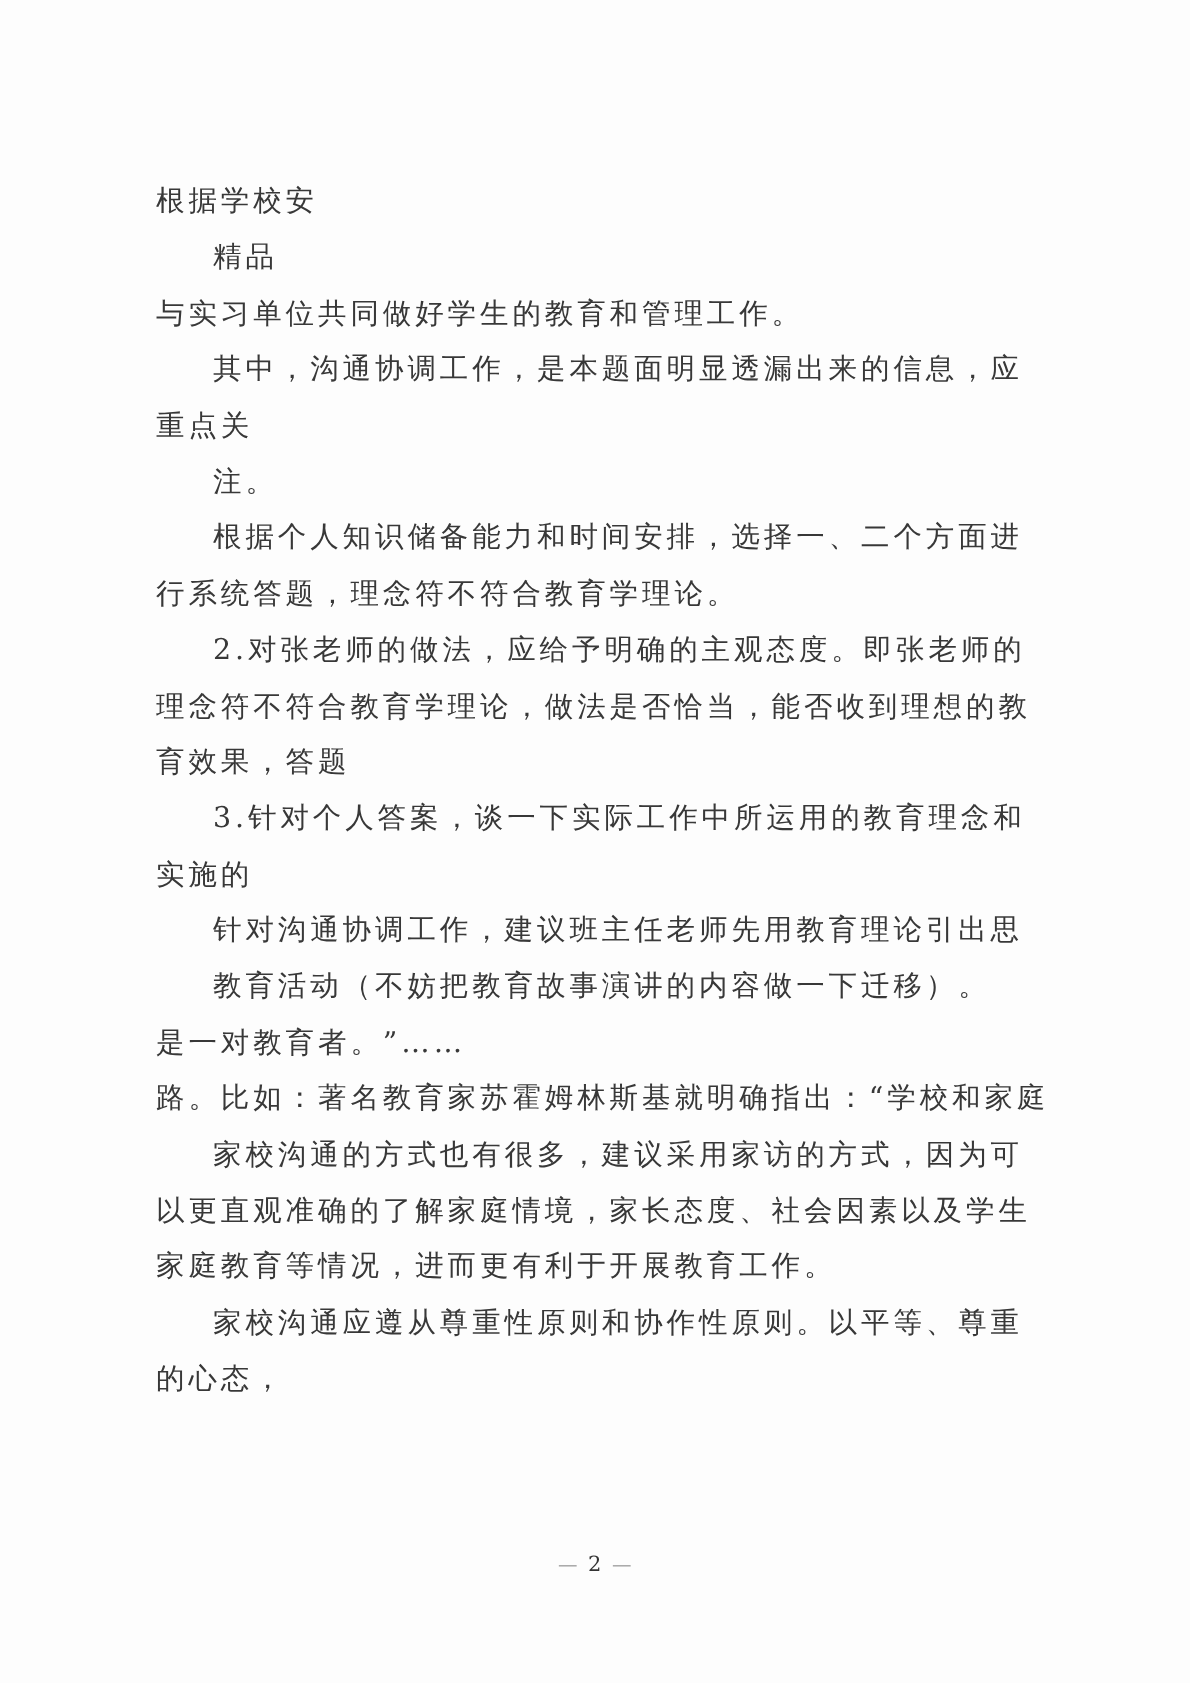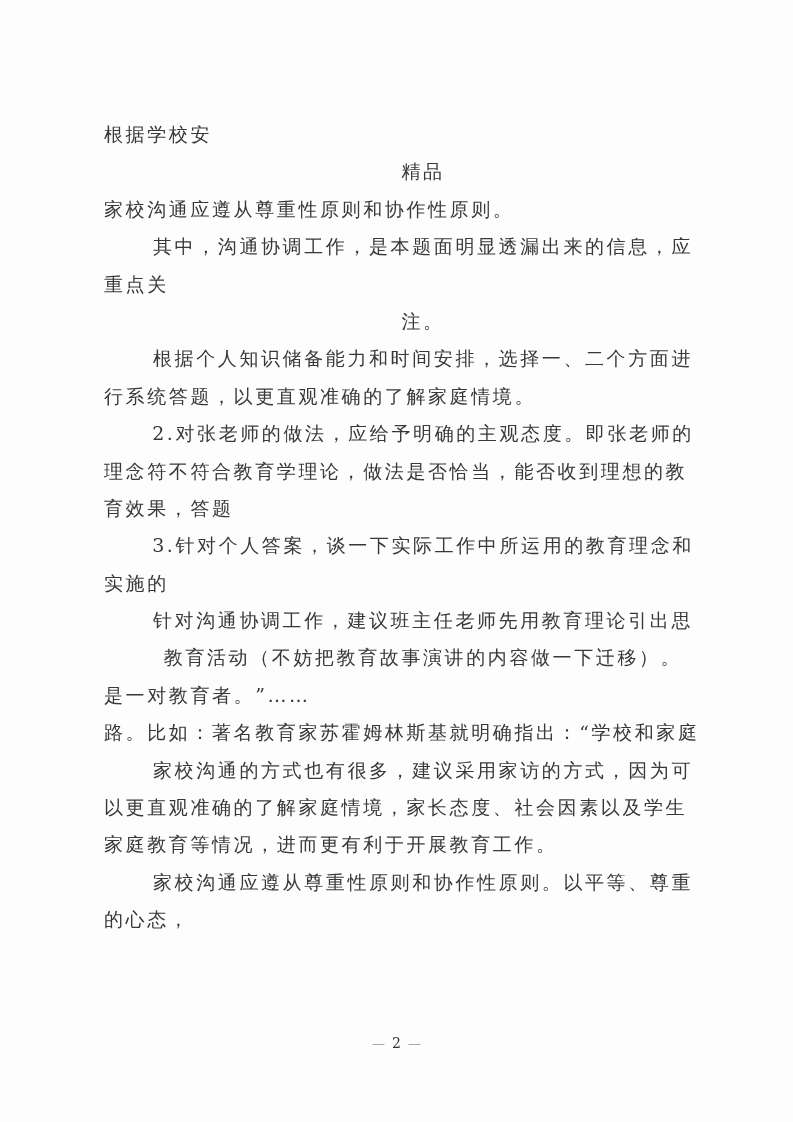--- a/index.html
+++ b/index.html
@@ -26,21 +26,20 @@
     letter-spacing: 2.6px;
     font-weight: 400;
   }
   .line {
     height: 37.4px;
     line-height: 37.4px;
     white-space: nowrap;
   }
   .line.indent {
     text-indent: 38px;
-    text-align: center;
   }
   .footer {
     position: absolute;
     left: 0;
     top: 1031px;
     width: 793px;
     height: 24px;
     line-height: 24px;
     text-align: center;
     font-size: 14px;
@@ -56,26 +55,26 @@
   }
 </style>
 </head>
 <body>
 
 <div class="page">
 
   <div class="text-block">
       <div class="line">根据学校安</div>
       <div class="line indent">精品</div>
-      <div class="line">家校沟通应遵从尊重性原则和协作性原则。</div>
+      <div class="line">与实习单位共同做好学生的教育和管理工作。</div>
       <div class="line indent">其中，沟通协调工作，是本题面明显透漏出来的信息，应</div>
       <div class="line">重点关</div>
       <div class="line indent">注。</div>
       <div class="line indent">根据个人知识储备能力和时间安排，选择一、二个方面进</div>
-      <div class="line">行系统答题，以更直观准确的了解家庭情境。</div>
+      <div class="line">行系统答题，理念符不符合教育学理论。</div>
       <div class="line indent">2.对张老师的做法，应给予明确的主观态度。即张老师的</div>
       <div class="line">理念符不符合教育学理论，做法是否恰当，能否收到理想的教</div>
       <div class="line">育效果，答题</div>
       <div class="line indent">3.针对个人答案，谈一下实际工作中所运用的教育理念和</div>
       <div class="line">实施的</div>
       <div class="line indent">针对沟通协调工作，建议班主任老师先用教育理论引出思</div>
       <div class="line indent">教育活动（不妨把教育故事演讲的内容做一下迁移）。</div>
       <div class="line">是一对教育者。”……</div>
       <div class="line">路。比如：著名教育家苏霍姆林斯基就明确指出：“学校和家庭</div>
       <div class="line indent">家校沟通的方式也有很多，建议采用家访的方式，因为可</div>

